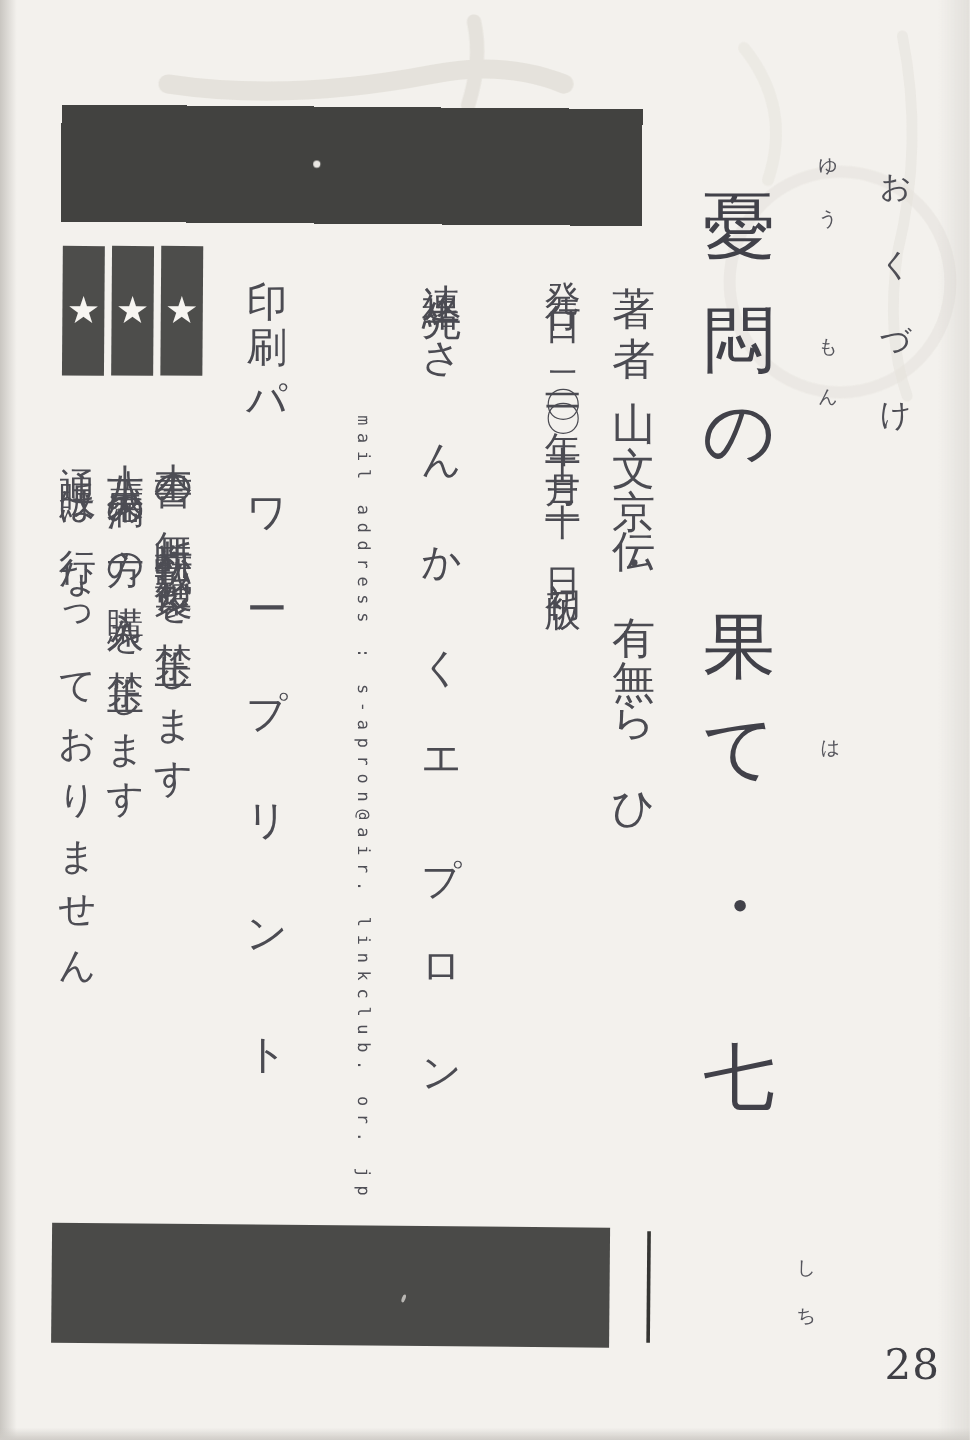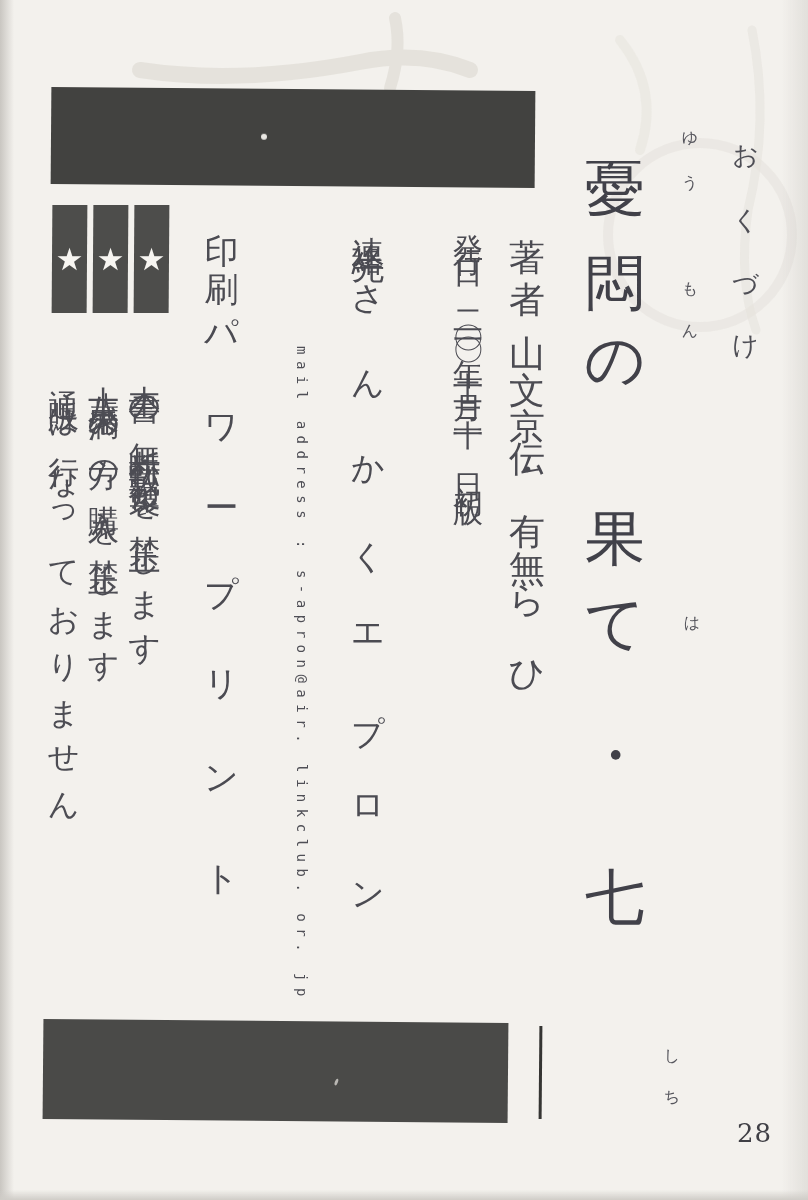--- a/index.html
+++ b/index.html
@@ -54,21 +54,21 @@
   .col-contact .val{letter-spacing:48px;margin-inline-start:30px;}
   .col-mail{left:295px;top:346px;font-size:14px;letter-spacing:6.5px;
     font-family:"DejaVu Sans Mono", monospace;color:#4f4f56;}
   .col-printer{left:205px;top:206px;font-size:34px;}
   .col-printer .lbl{letter-spacing:41px;}
   .col-printer .val{letter-spacing:59px;margin-inline-start:6px;}
   .notice{font-size:32px;color:#4d4d54;}
   .notice-1{left:129px;top:360px;letter-spacing:7px;}
   .notice-2{left:88px;top:362px;font-size:31px;letter-spacing:6px;}
   .notice-3{left:48px;top:365px;font-size:31px;letter-spacing:11px;}
-  .page-number{position:absolute;left:737px;top:1118px;font-size:26px;
+  .page-number{position:absolute;left:737px;top:1118px;font-size:35px;
     color:#3f3f45;letter-spacing:1px;}
 </style>
 </head>
 <body>
 
 <div class="page">
 
   <svg class="ghost" width="808" height="1200" viewBox="0 0 808 1200">
     <g stroke="#e2dfd8" fill="none" stroke-linecap="round" opacity="0.8">
       <path d="M140 70 Q 240 85 360 62 Q 420 50 470 70" stroke-width="16"></path>

